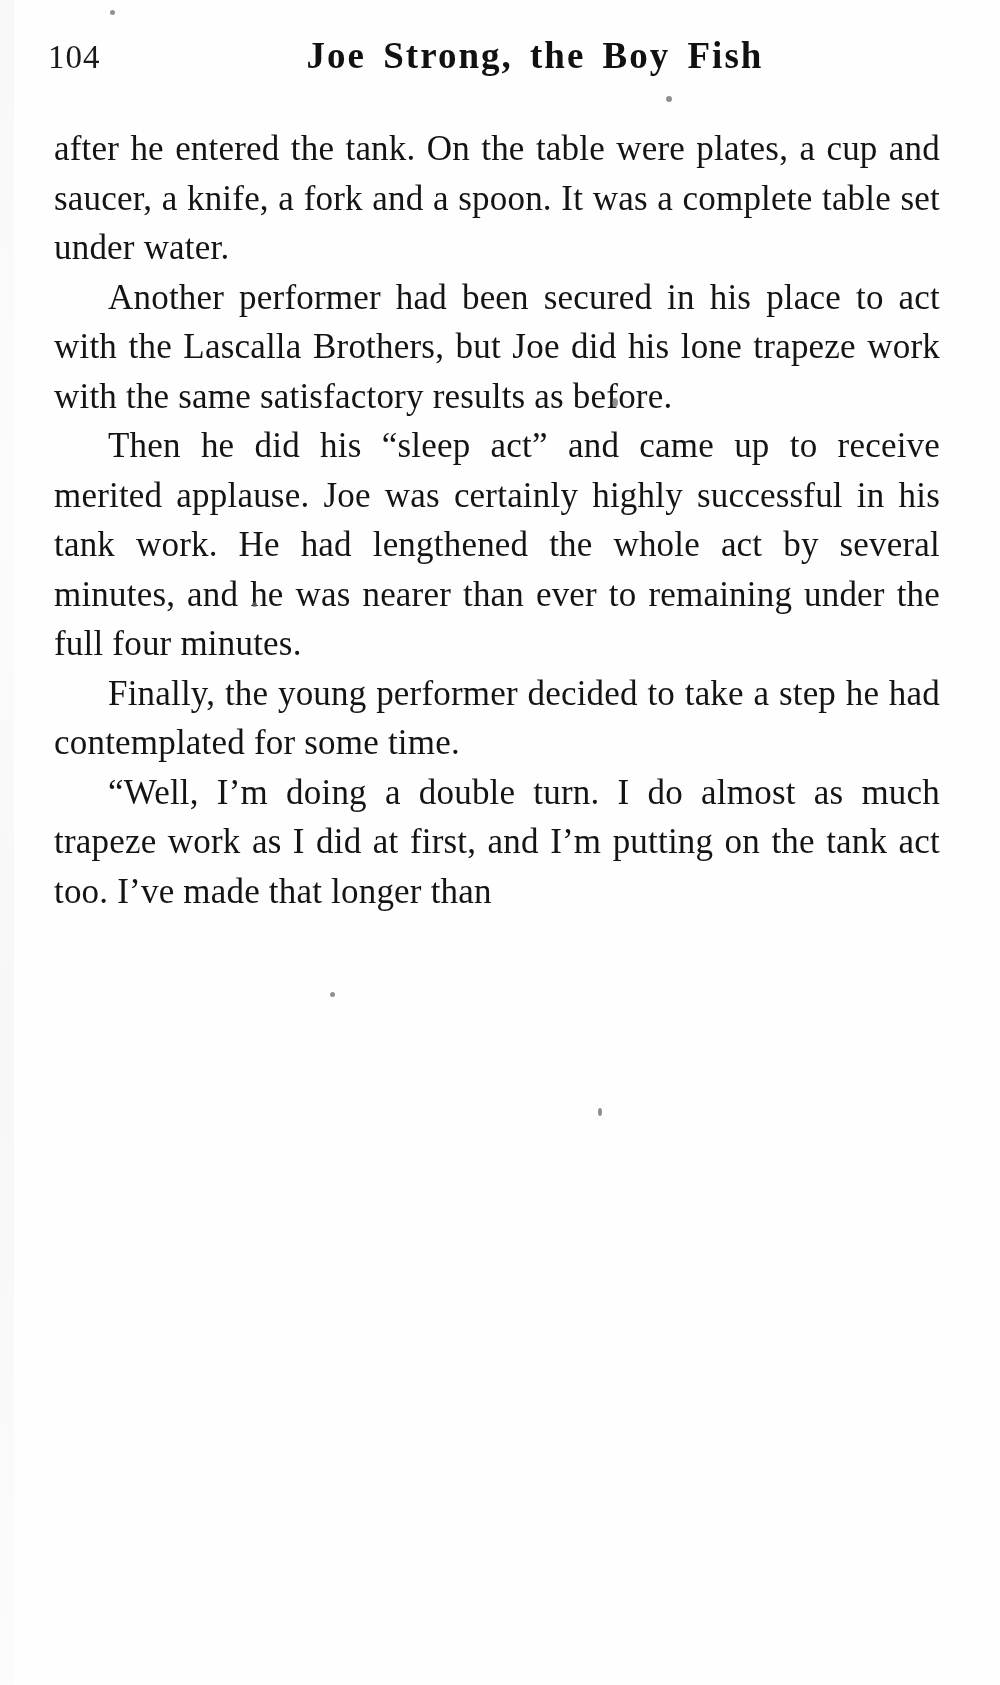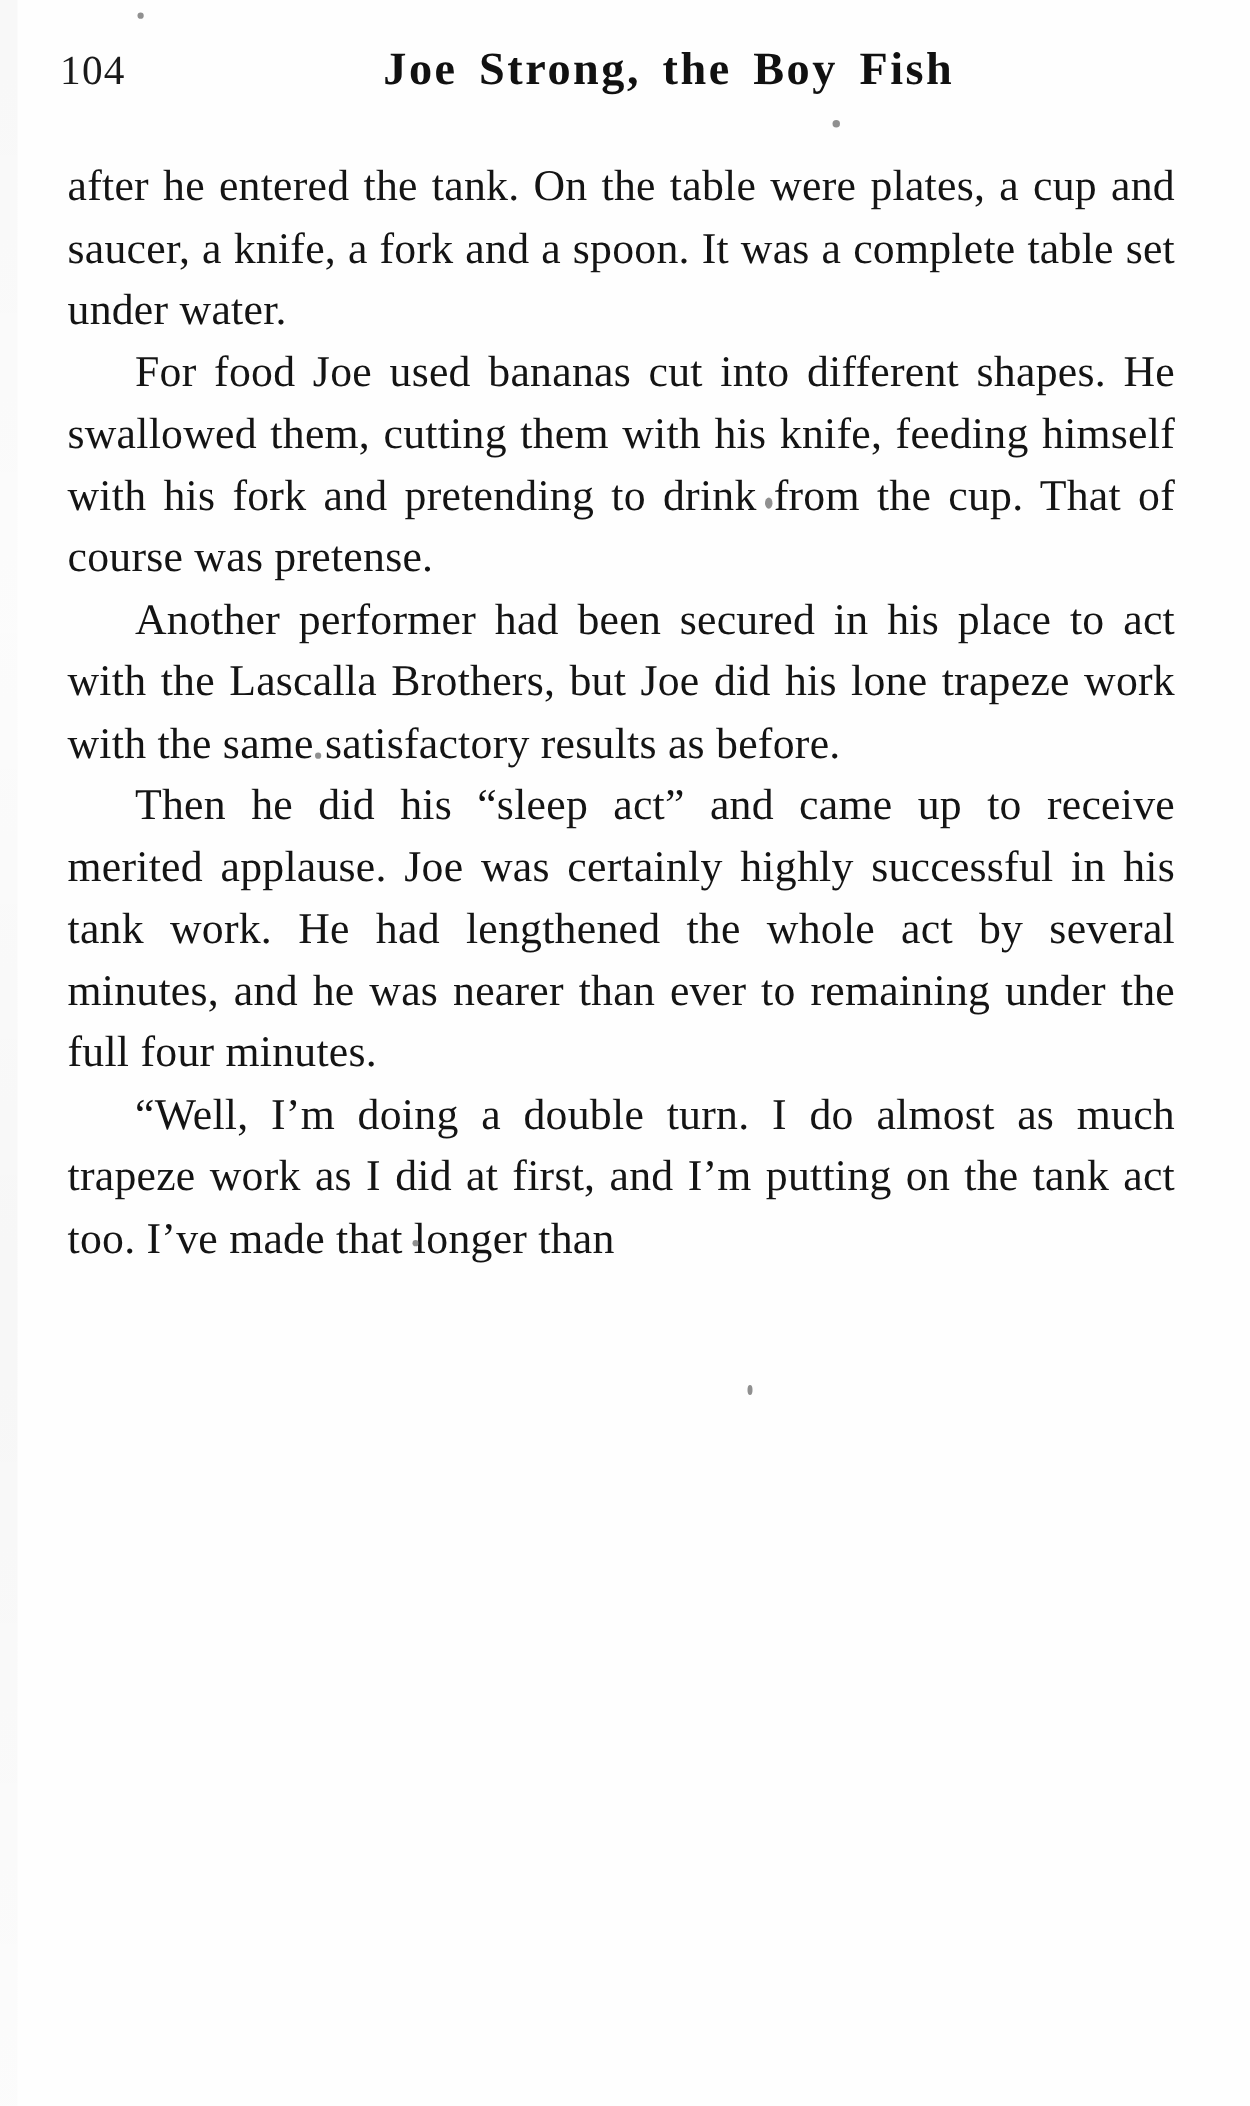--- a/index.html
+++ b/index.html
@@ -101,19 +101,19 @@
   <div class="dot" style="left:330px; top:992px; width:5px; height:5px;"></div>
   <div class="dot" style="left:598px; top:1108px; width:4px; height:8px;"></div>
 
   <header class="running-head">
     <div class="folio">104</div>
     <div class="head-title">Joe Strong, the Boy Fish</div>
   </header>
 
   <section class="body-text">
     <p class="first">after he entered the tank. On the table were plates, a cup and saucer, a knife, a fork and a spoon. It was a complete table set under water.</p>
-    <p>For food Joe used bananas cut into different shapes. He swallowed them, cutting them with his knife, feeding himself with his fork and pretending to drink from the cup. That of course was pretense.</p>
     <p>Another performer had been secured in his place to act with the Lascalla Brothers, but Joe did his lone trapeze work with the same satisfactory results as before.</p>
     <p>Then he did his “sleep act” and came up to receive merited applause. Joe was certainly highly successful in his tank work. He had lengthened the whole act by several minutes, and he was nearer than ever to remaining under the full four minutes.</p>
+    <p>Finally, the young performer decided to take a step he had contemplated for some time.</p>
     <p>“Well, I’m doing a double turn. I do almost as much trapeze work as I did at first, and I’m putting on the tank act too. I’ve made that longer than</p>
   </section>
 
 </div>
 
 </body></html>

